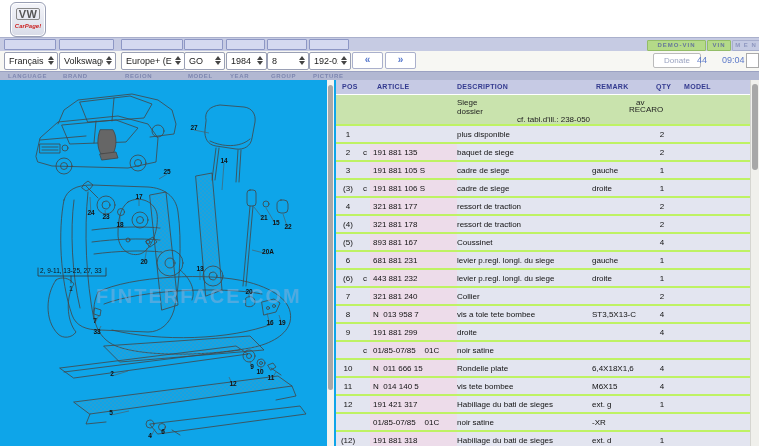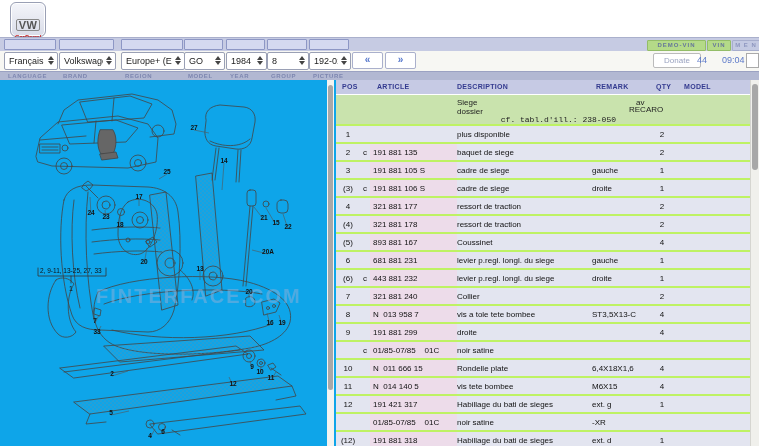--- a/index.html
+++ b/index.html
@@ -3,21 +3,21 @@
 <meta charset="utf-8">
 <style>
   html,body{margin:0;padding:0;}
   body{width:759px;height:446px;position:relative;overflow:hidden;
        background:#f8f8f2;font-family:"Liberation Sans",sans-serif;
        -webkit-font-smoothing:antialiased;}
   
   .top-strip{position:absolute;left:0;top:0;width:759px;height:37px;background:#ffffff;border-bottom:1px solid #e2e2e2;}
   .logo{position:absolute;left:10px;top:2px;width:34px;height:33px;border:1px solid #9aa0b5;border-radius:6px;
         background:linear-gradient(180deg,#f4f5fa,#d9dce8);box-shadow:inset 0 0 0 1px #fff;text-align:center;}
-  .logo .vw{font-size:11px;font-weight:bold;color:#555;letter-spacing:.5px;margin-top:16px;
+  .logo .vw{font-size:11px;font-weight:bold;color:#555;letter-spacing:.5px;margin-top:5px;
             display:inline-block;border:1px solid #888;border-radius:2px;padding:0 2px;line-height:10px;}
   .logo .script{display:block;font-size:6px;color:#c22;font-style:italic;font-weight:bold;margin-top:1px;}
   
   .row-a{position:absolute;left:0;top:37px;width:759px;height:14px;background:#c6cbe3;border-top:1px solid #aab0cc;}
   .mini-field{position:absolute;top:1px;height:9px;background:#d4d9f0;border:1px solid #8d97c5;border-radius:1px;}
   .chip{position:absolute;top:2px;height:9px;font-size:6px;font-weight:bold;letter-spacing:1px;
         text-align:center;line-height:9px;border-radius:1px;}
   .chip.green{background:#b4da88;border:1px solid #93bd68;color:#667799;}
   .chip.lav{background:#c3c9e2;border:1px solid #a7aecd;color:#8d96bf;}
   .row-b{position:absolute;left:0;top:51px;width:759px;height:20px;background:#f7f7f3;}
@@ -327,21 +327,21 @@
       <span style="left:121px;">DESCRIPTION</span>
       <span style="left:260px;">REMARK</span>
       <span style="left:320px;">QTY</span>
       <span style="left:348px;">MODEL</span>
     </div>
     <div class="grow">
       <span style="left:121px;top:3px;">Siege</span>
       <span style="left:121px;top:12px;">dossier</span>
       <span style="left:258px;top:3px;padding-left:42px;">av</span>
       <span style="left:293px;top:10px;">RECARO</span>
-      <span style="left:155px;top:20px;width:125px;text-align:right;font-family:Liberation Mono, monospace;">cf. tabl.d'ill.: 238-050</span>
+      <span style="left:155px;top:20px;width:125px;text-align:center;">cf. tabl.d'ill.: 238-050</span>
     </div>
     <div class="rows" id="rows">
         <div class="trow">
           <span class="c-pos">1</span>
           <span class="c-c"></span>
           <span class="c-art"></span>
           <span class="c-desc">plus disponible</span>
           <span class="c-rem"></span>
           <span class="c-qty">2</span>
           <span class="c-mod"></span>

